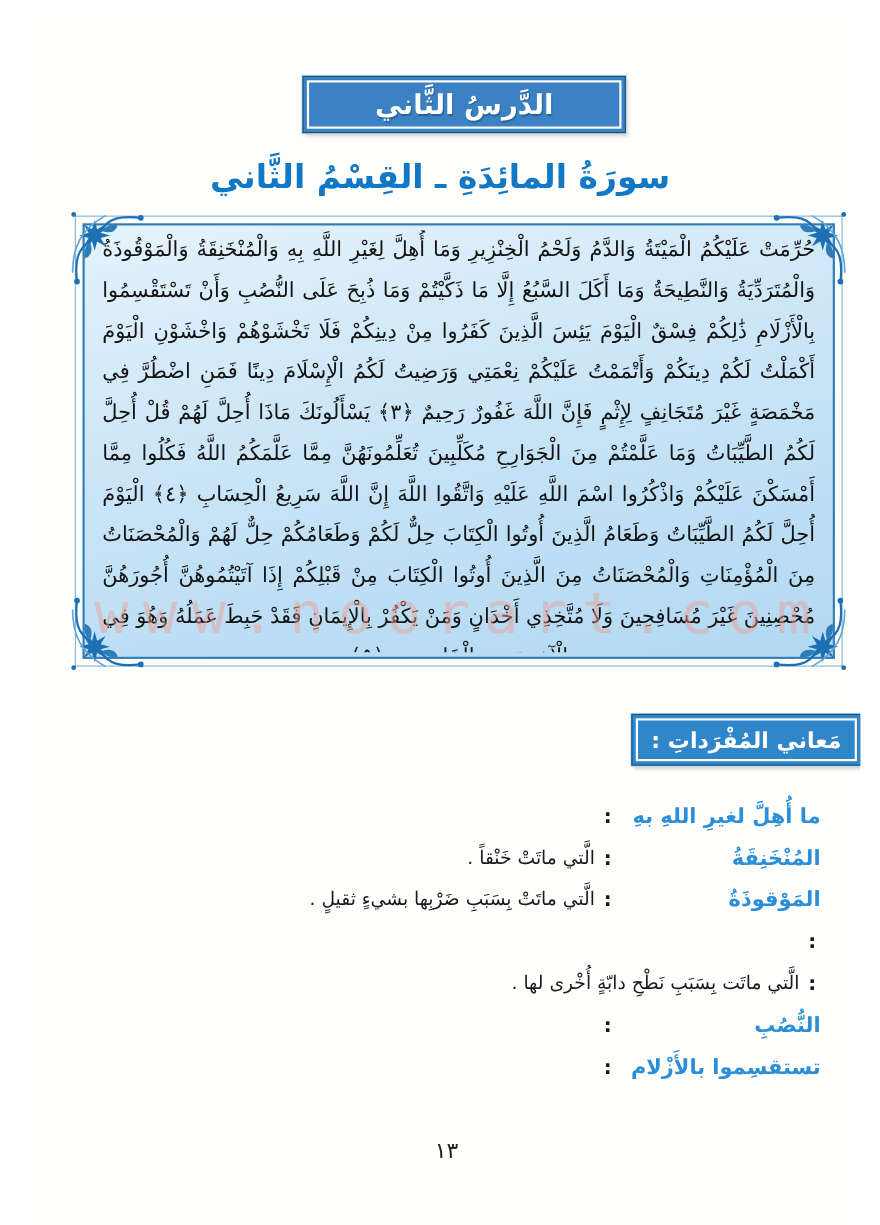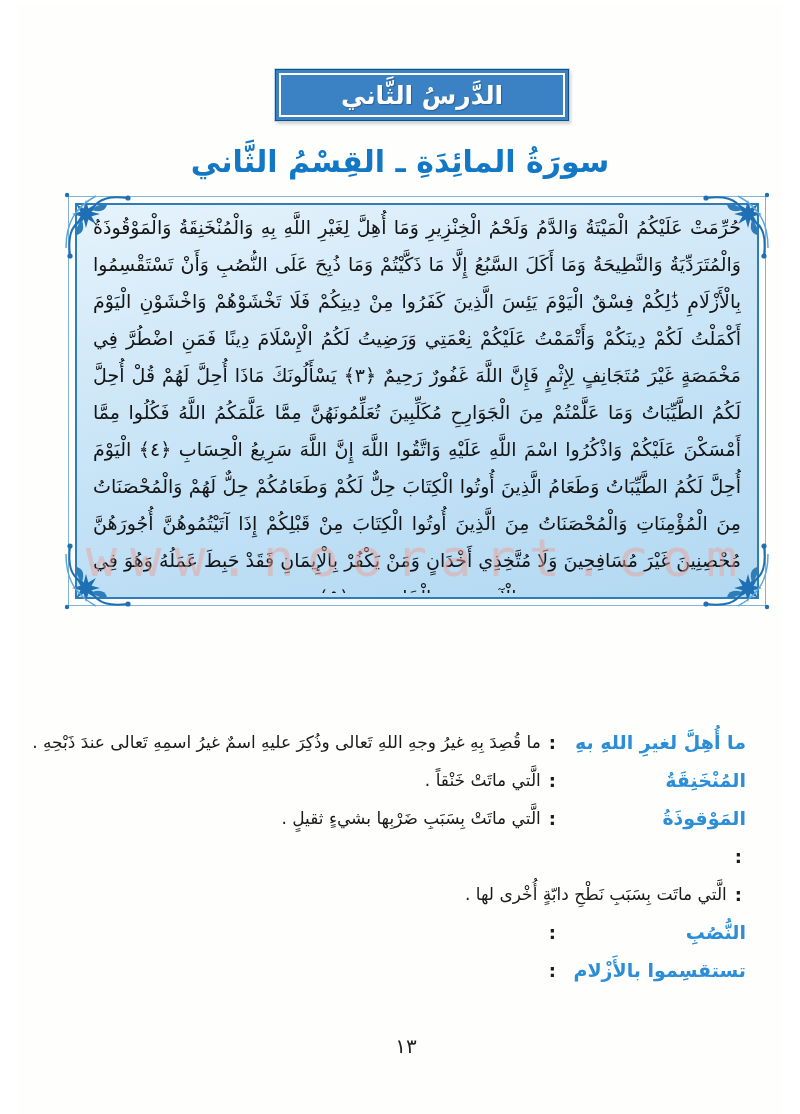--- a/index.html
+++ b/index.html
@@ -131,26 +131,28 @@
     <svg class="corner bl" viewBox="0 0 70 70">
         <use href="#corner-ornament"></use>
       </svg>
     <svg class="corner br" viewBox="0 0 70 70">
         <use href="#corner-ornament"></use>
       </svg>
   </div>
 
   <div class="watermark">www.noorart.com</div>
 
+  <div class="vocab-banner">
+    <div class="inner">مَعاني المُفْرَداتِ :</div>
+  </div>
 
   <div class="vocab-list">
     <div class="vocab-row">
       <span class="vocab-term">ما أُهِلَّ لغيرِ اللهِ بهِ</span>
       <span class="vocab-colon">:</span>
-      <span class="vocab-def">ما قُصِدَ بِهِ غيرُ وجهِ اللهِ تَعالى وذُكِرَ عليهِ اسمٌ غيرُ اسمِهِ تَعالى عندَ ذَبْحِهِ .</span>
     </div>
     <div class="vocab-row">
       <span class="vocab-term">المُنْخَنِقَةُ</span>
       <span class="vocab-colon">:</span>
       <span class="vocab-def">الَّتي ماتَتْ خَنْقاً .</span>
     </div>
     <div class="vocab-row">
       <span class="vocab-term">المَوْقوذَةُ</span>
       <span class="vocab-colon">:</span>
       <span class="vocab-def">الَّتي ماتَتْ بِسَبَبِ ضَرْبِها بشيءٍ ثقيلٍ .</span>

